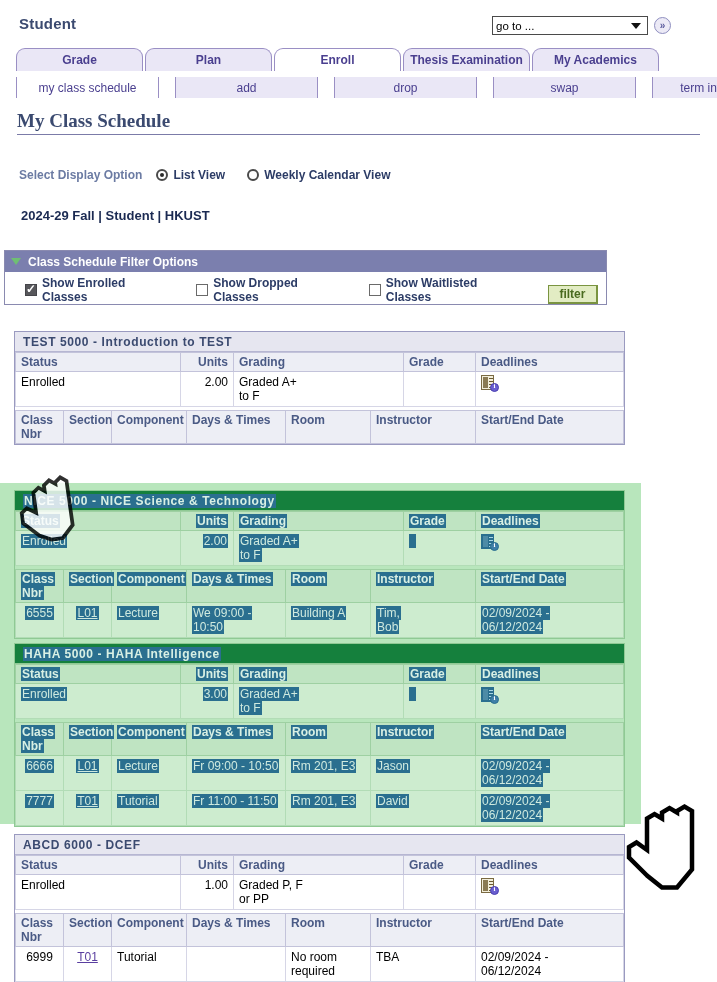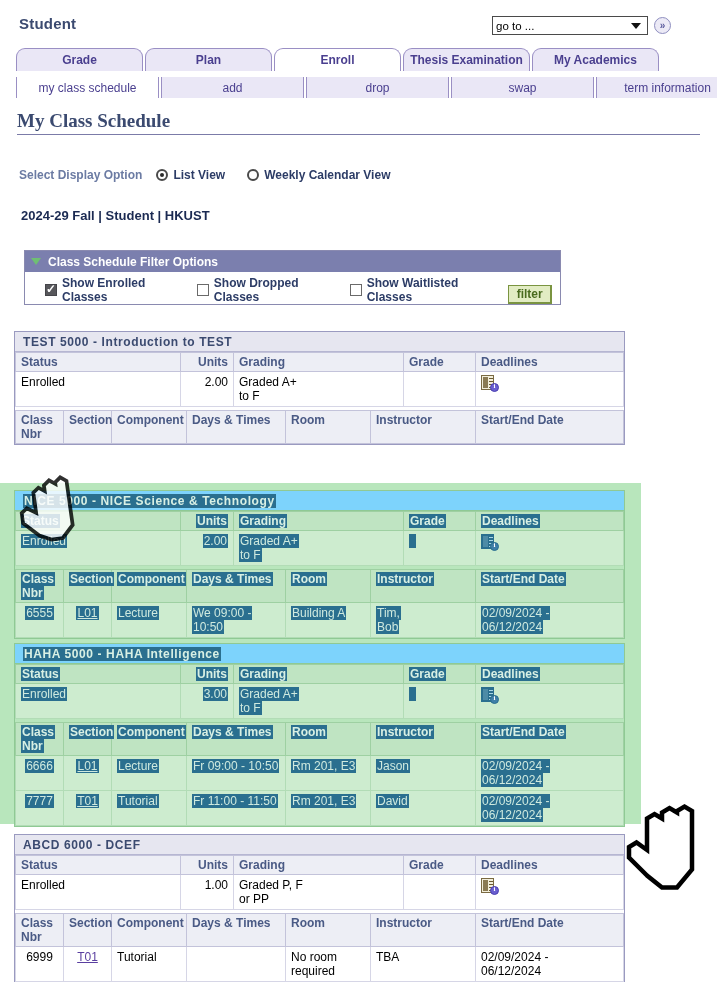--- a/index.html
+++ b/index.html
@@ -54,21 +54,21 @@
   .tab.active { background: #ffffff; color: #4a3f8f; }
 
   .subrow { position: absolute; left: 16px; top: 77px; display: flex; }
   .subtab {
     width: 143px; height: 21px;
     background: #eae7f6; border-left: 1px solid #9a8fc4; border-right: 1px solid #9a8fc4;
     color: #4a3f8f; font-size: 12px;
     display: flex; align-items: center; justify-content: center;
   }
   .subtab.active { background: #ffffff; font-weight: normal; }
-  .subtab + .subtab { margin-left: 2px; }
+  .subtab + .subtab { margin-left: 16px; }
 
   
   .ptitle {
     position: absolute; left: 17px; top: 110px;
     font-family: "Liberation Serif", serif;
     font-size: 19px; font-weight: bold; color: #3b4a70;
   }
   .rule { position: absolute; left: 17px; top: 134px; width: 683px; height: 1px; background: #7b7ba8; }
 
   
@@ -85,21 +85,21 @@
     width: 4px; height: 4px; border-radius: 50%; background: #2a2a2a;
   }
   .radio-item .txt { font-size: 12px; font-weight: bold; color: #2c3c66; }
 
   .term {
     position: absolute; left: 21px; top: 208px;
     font-size: 13px; font-weight: bold; color: #1b2a52;
   }
 
   
-  .filterpanel { position: absolute; left: 24px; top: 250px; width: 537px; border: 1px solid #8a8ab0; background: #fff; }
+  .filterpanel { position: absolute; left: 4px; top: 250px; width: 603px; border: 1px solid #8a8ab0; background: #fff; }
   .fp-head {
     height: 21px; background: #7b7fae; display: flex; align-items: center; padding-left: 6px;
     color: #ffffff; font-size: 12px; font-weight: bold;
   }
   .tri-down { width: 0; height: 0; border-left: 5px solid transparent; border-right: 5px solid transparent; border-top: 7px solid #6fbf73; margin-right: 7px; }
   .fp-body { height: 32px; display: flex; align-items: flex-end; padding: 0 8px 0 20px; }
   .cbitem { display: flex; align-items: center; margin-right: 28px; }
   .cbox {
     width: 12px; height: 12px; border: 1px solid #6a6a6a; background: #fff;
     margin-right: 5px; flex: none; position: relative;
@@ -160,21 +160,21 @@
     content: "i"; position: absolute; left: 2.5px; top: -2px; font-size: 7px; color: #fff;
     font-family: "Liberation Serif", serif; font-weight: bold;
   }
 
   
   .greenwrap {
     position: absolute; left: 0; top: 483px; width: 641px; height: 341px;
     background: #b8e6bc;
   }
   .greenwrap .cblock { background: #cdeccf; border-color: #8fc994; }
-  .greenwrap .cb-title { background: #7dd3fc; border-bottom-color: #8fc994; }
+  .greenwrap .cb-title { background: #15803d; border-bottom-color: #8fc994; }
   .greenwrap table.grid th { background: #bfe4c2; border-color: #9ed0a2; }
   .greenwrap table.grid td { background: #cdeccf; border-color: #b2dcb6; }
   .greenwrap .sep { background: #b8e6bc; }
 
   
   .greenwrap .hl {
     background: #2a6f8f; color: #cfeadf; padding: 0 1px;
     box-decoration-break: clone; -webkit-box-decoration-break: clone;
   }
   .greenwrap .cb-title .hl { color: #d8f0e4; }

